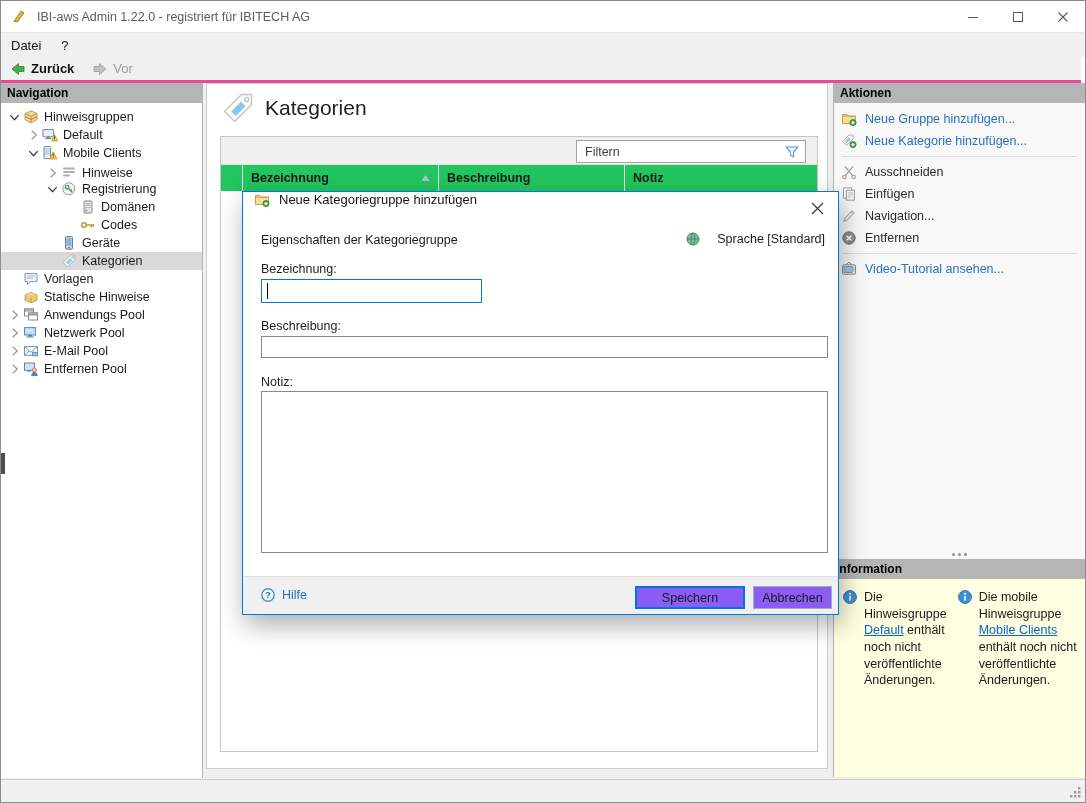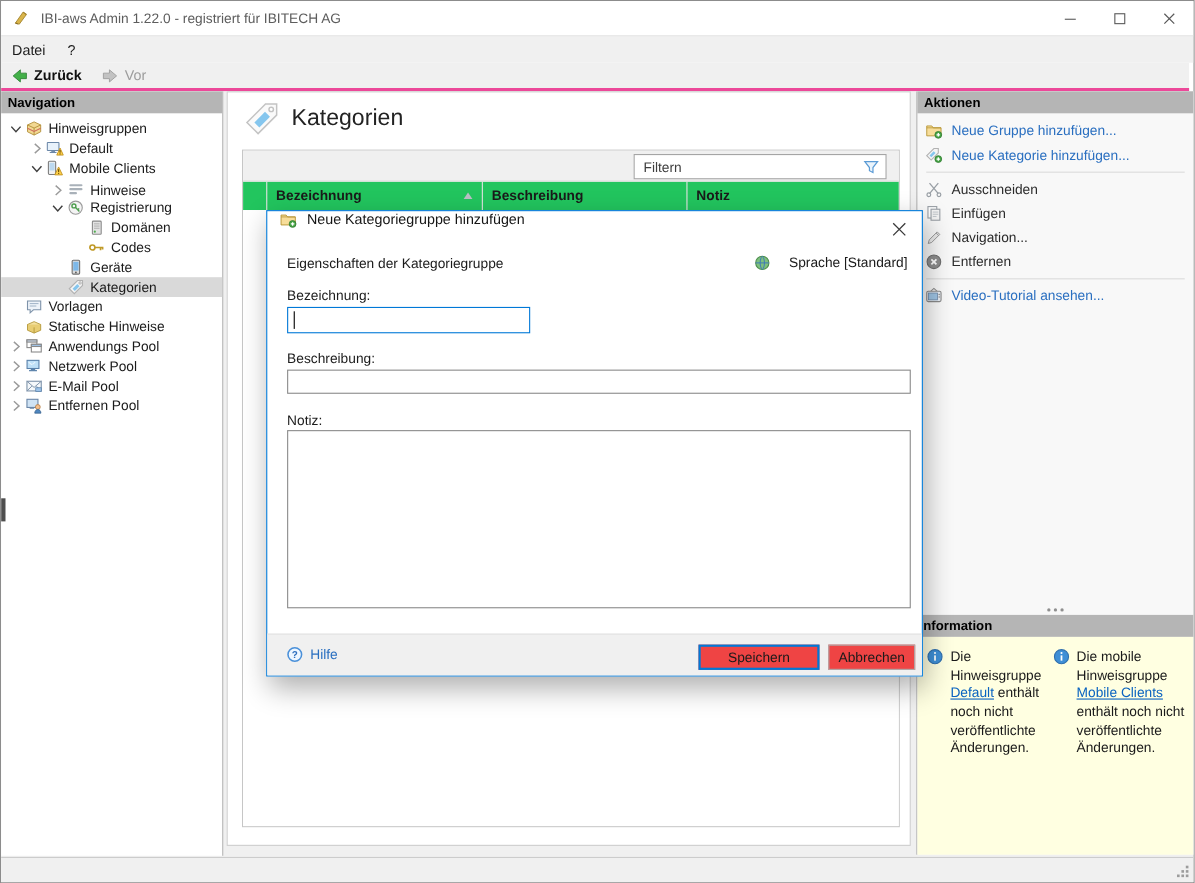--- a/index.html
+++ b/index.html
@@ -81,21 +81,21 @@
 .dlg-lang{position:absolute;right:13px;top:39px;display:flex;align-items:center;gap:16px}
 .dlg-label{position:absolute;left:18px;color:#1c1c1c}
 .lb-bez{top:70px}.lb-besch{top:127px}.lb-notiz{top:183px}
 .dlg-input{position:absolute;left:18px;border:1px solid #8a8a8a;font-family:"Liberation Sans",sans-serif;font-size:12.5px;padding:0 5px;outline:none;background:#fff}
 .in-bez{top:87px;width:221px;height:24px;border:1px solid #0078d7}
 .in-besch{top:144px;width:567px;height:22px}
 .in-notiz{top:199px;width:567px;height:162px;resize:none;padding:4px 5px;font-family:"Liberation Sans",sans-serif}
 .caret{position:absolute;left:24px;top:91px;width:1px;height:16px;background:#000}
 .dlg-footer{position:absolute;left:0;right:0;bottom:0;height:38px;background:#f0f0f0;border-top:1px solid #e1e1e1}
 .help-link{position:absolute;left:17px;top:10px;display:flex;align-items:center;gap:6px;color:#2a6fc0}
-.btn{position:absolute;top:9px;height:23px;display:flex;align-items:center;justify-content:center;font-size:12.5px;background:#ef4444;cursor:default}
+.btn{position:absolute;top:9px;height:23px;display:flex;align-items:center;justify-content:center;font-size:12.5px;background:#8b5cf6;cursor:default}
 .btn-save{left:392px;width:110px;border:2px solid #0078d7}
 .btn-cancel{left:510px;width:79px;border:1px solid #acacac}
 </style>
 </head>
 <body>
 
 <div class="titlebar">
   <span class="app-icon">
       <svg width="16" height="16" viewBox="0 0 16 16" xmlns="http://www.w3.org/2000/svg">
         <path d="M3 13 L10 3 l3 2.2 L6.5 14 Z" fill="#d9b44a" stroke="#a3842e" stroke-width=".8"></path>

